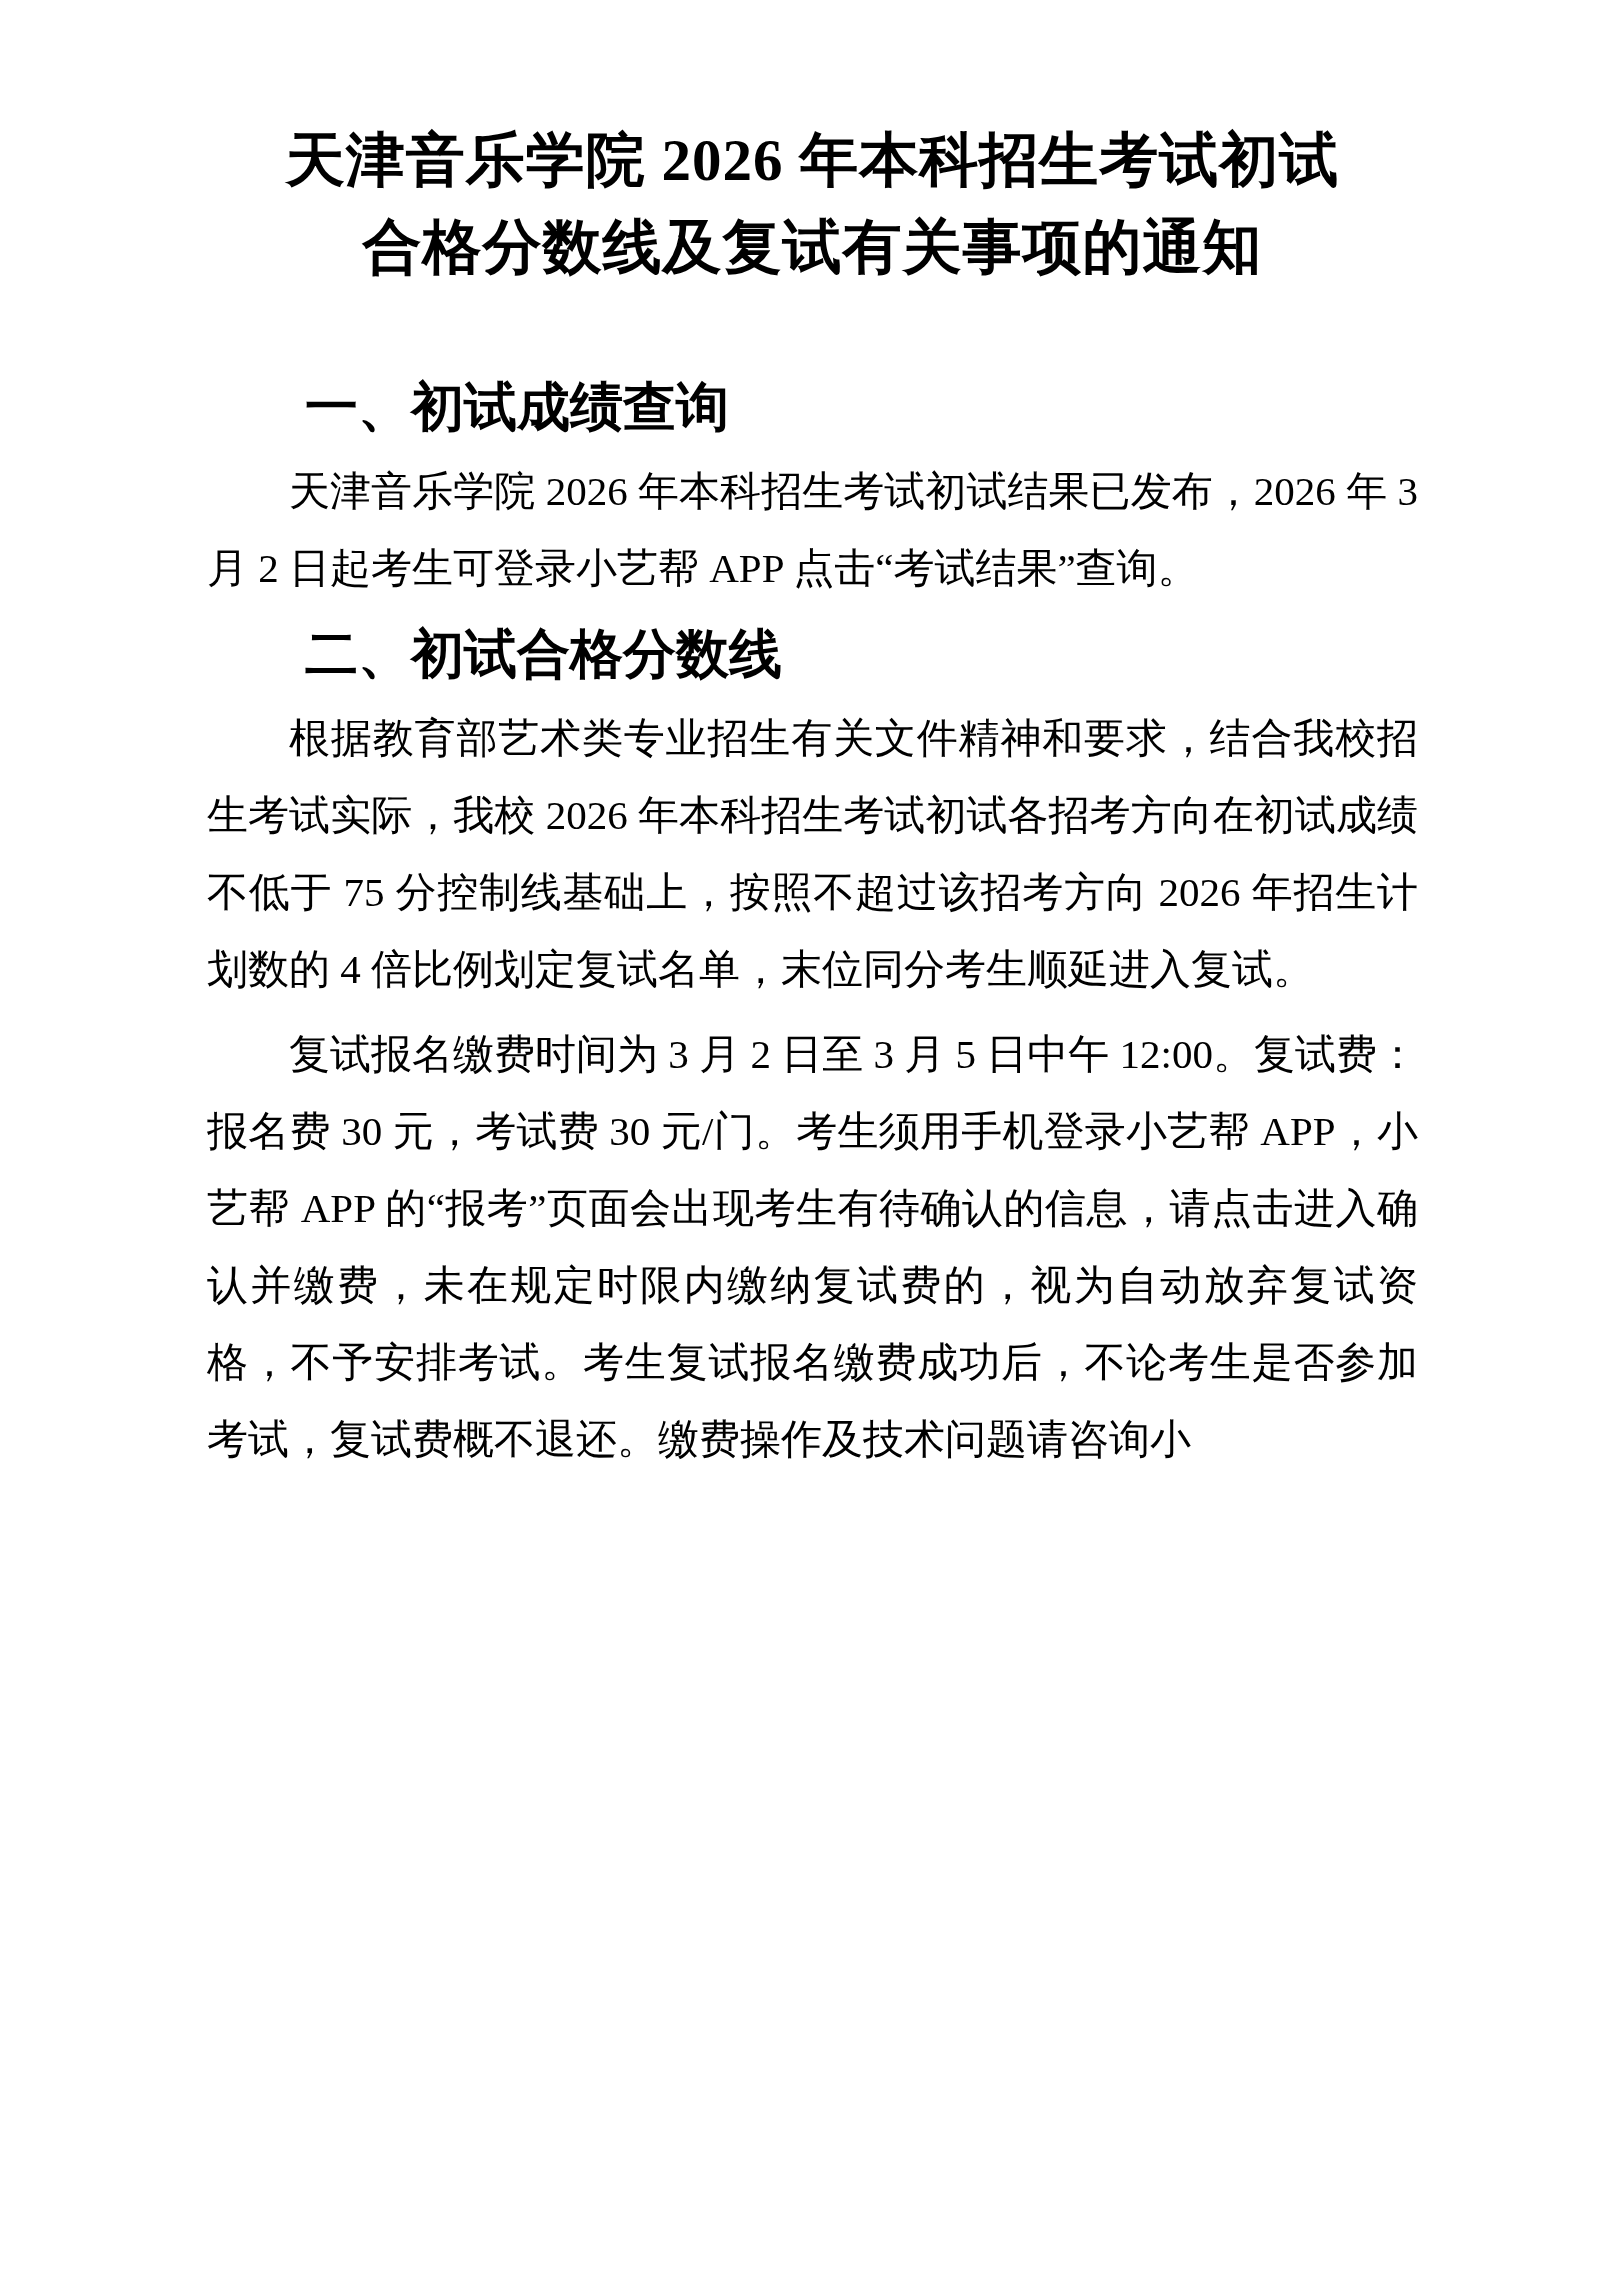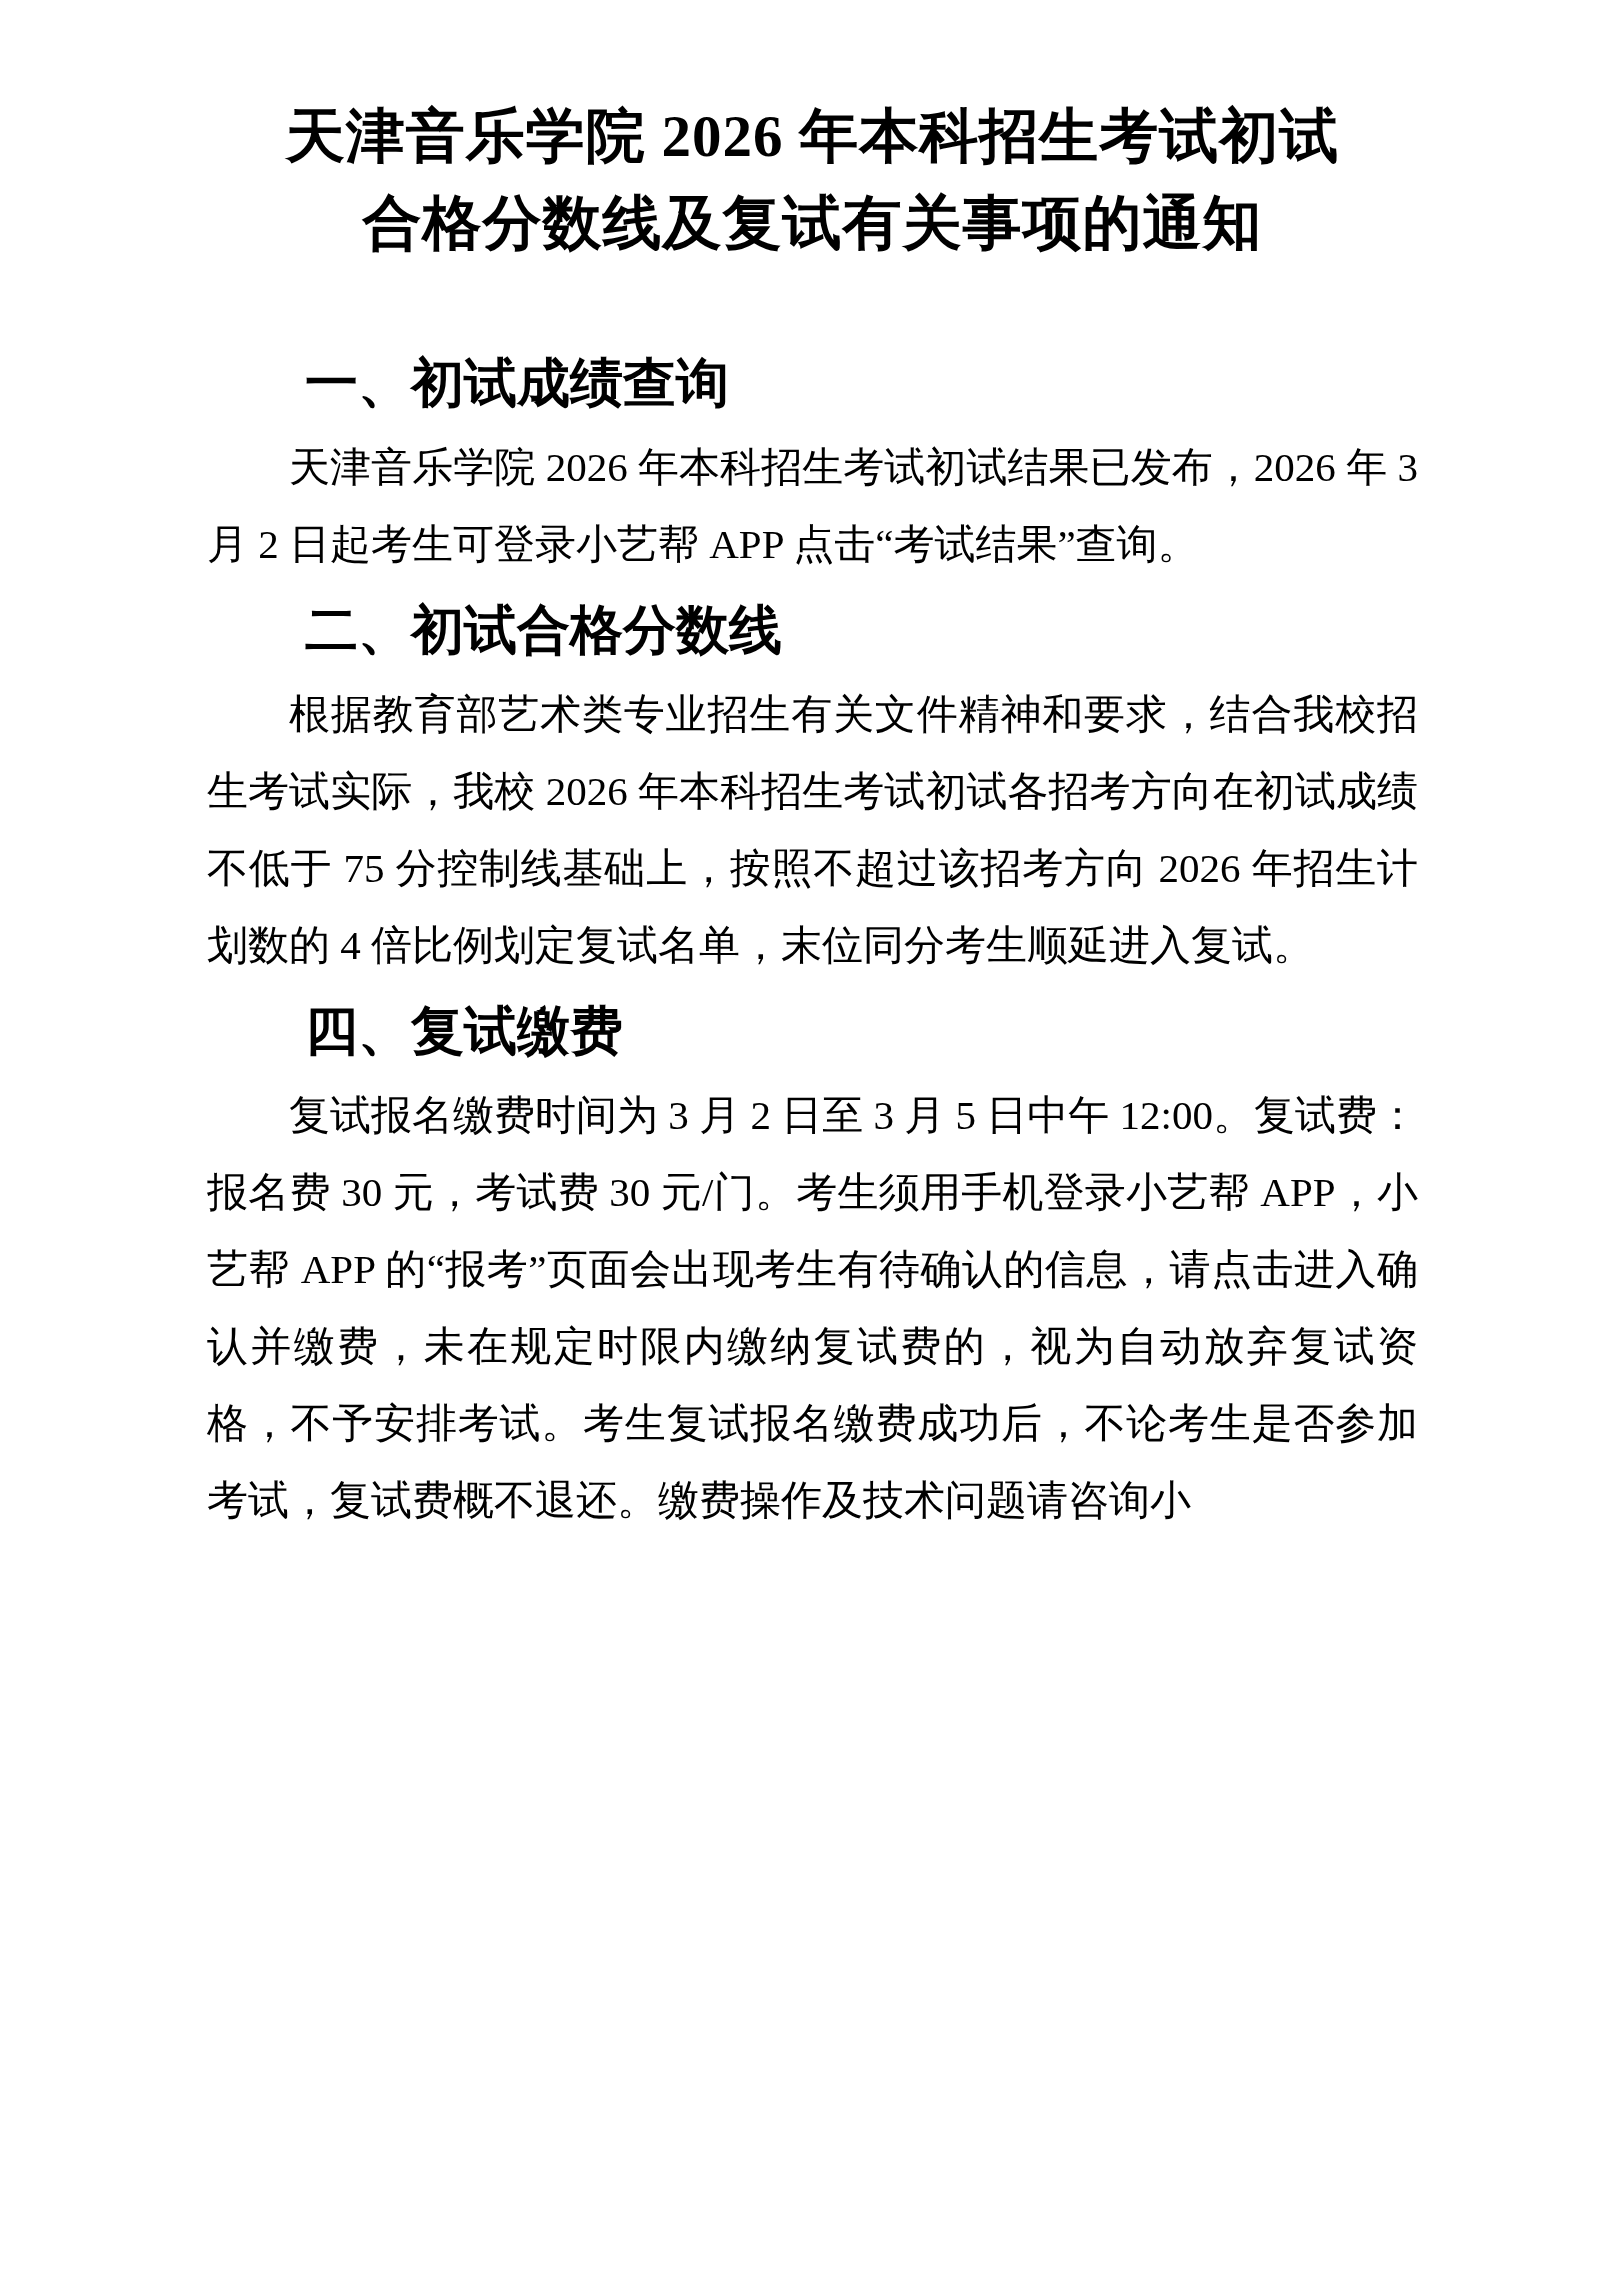--- a/index.html
+++ b/index.html
@@ -7,21 +7,21 @@
     padding: 0;
     background: #ffffff;
   }
   .page {
     position: relative;
     width: 1623px;
     height: 2295px;
     box-sizing: border-box;
     background: #ffffff;
     color: #000000;
-    padding: 93px 197px 0 199px;
+    padding: 117px 197px 0 199px;
     font-family: "Liberation Serif", serif;
     overflow: hidden;
   }
   .title {
     margin: 0 0 77px 0;
     font-size: 59px;
     line-height: 87px;
     font-weight: 700;
     text-align: center;
     letter-spacing: 1px;
@@ -66,18 +66,17 @@
 
   <section>
     <h2 class="heading">二、初试合格分数线</h2>
     <p class="para">根据教育部艺术类专业招生有关文件精神和要求，结合我校招生考试实际，我校 2026 年本科招生考试初试各招考方向在初试成绩不低于 75 分控制线基础上，按照不超过该招考方向 2026 年招生计划数的 4 倍比例划定复试名单，末位同分考生顺延进入复试。</p>
   </section>
 
   <section>
   </section>
 
   <section>
-    <h2 class="heading">四、复试缴费</h2>
     <p class="para">复试报名缴费时间为 3 月 2 日至 3 月 5 日中午 12:00。复试费：报名费 30 元，考试费 30 元/门。考生须用手机登录小艺帮 APP，小艺帮 APP 的“报考”页面会出现考生有待确认的信息，请点击进入确认并缴费，未在规定时限内缴纳复试费的，视为自动放弃复试资格，不予安排考试。考生复试报名缴费成功后，不论考生是否参加考试，复试费概不退还。缴费操作及技术问题请咨询小</p>
   </section>
 
 </div>
 
 
 </body></html>

